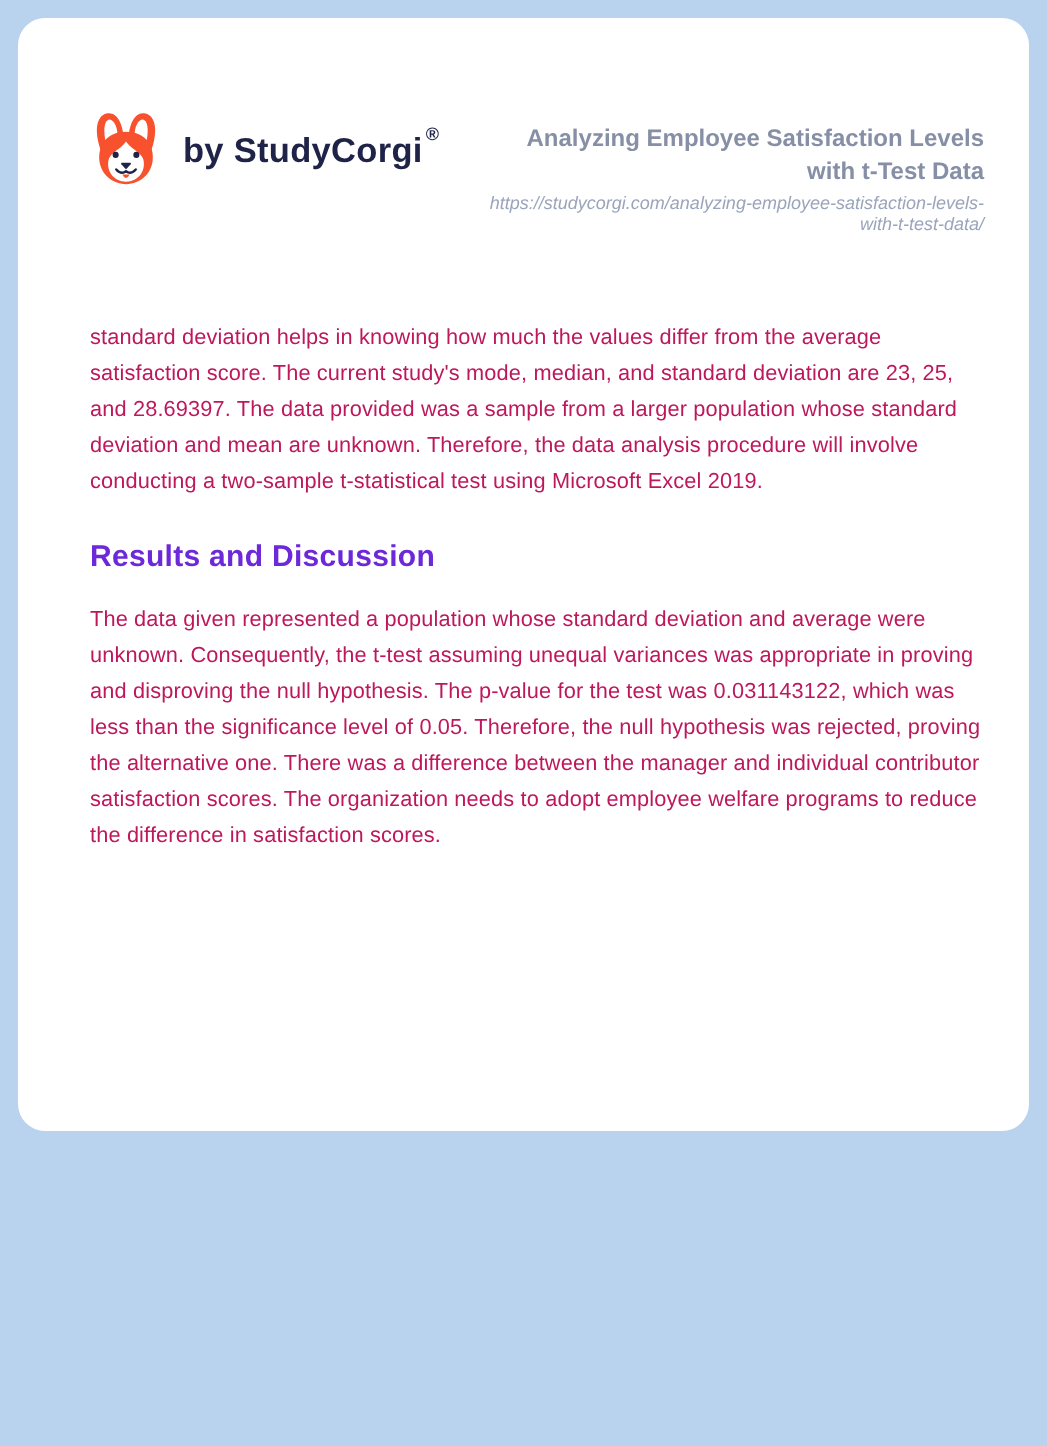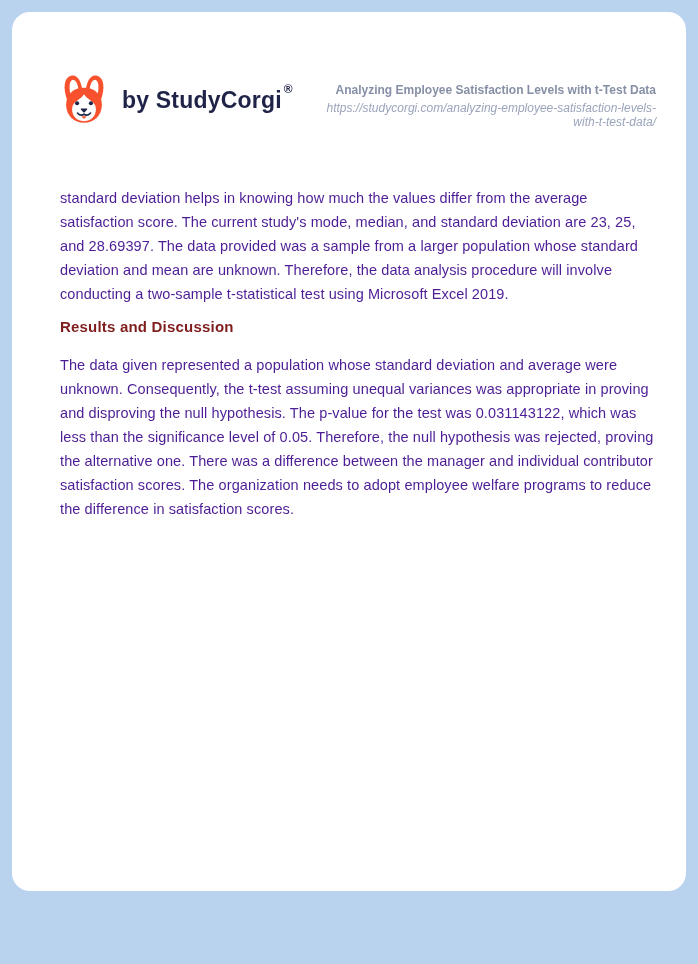--- a/index.html
+++ b/index.html
@@ -10,21 +10,21 @@
   body {
     background: #B9D3EE;
     min-height: 964px;
     position: relative;
   }
   .card {
     position: absolute;
     left: 12px;
     top: 12px;
     width: 674px;
-    height: 879px;
+    height: 742px;
     background: #ffffff;
     border-radius: 18px;
     overflow: hidden;
   }
   .header {
     display: flex;
     justify-content: space-between;
     align-items: flex-start;
     padding: 62px 30px 0 46px;
   }
@@ -50,49 +50,49 @@
     position: relative;
     top: -6px;
     margin-left: 2px;
   }
   .doc-meta {
     text-align: right;
     max-width: 330px;
     padding-top: 8px;
   }
   .doc-title {
-    font-size: 12px;
+    font-size: 16px;
     font-weight: bold;
     color: #868FA6;
     line-height: 1.35;
     margin-bottom: 4px;
   }
   .doc-url {
     font-size: 12px;
     color: #9AA4BB;
     line-height: 1.15;
     word-break: break-all;
     cursor: pointer;
     font-style: italic;
   }
   .content {
     padding: 56px 30px 0 48px;
   }
   .body-text {
     font-size: 14.5px;
-    color: #4c1d95;
+    color: #be185d;
     line-height: 24px;
     letter-spacing: 0.1px;
   }
   .section-heading {
-    font-size: 15px;
+    font-size: 20px;
     font-weight: bold;
-    color: #7f1d1d;
+    color: #6d28d9;
     letter-spacing: 0.2px;
-    margin-top: 12px;
+    margin-top: 27px;
     margin-bottom: 18px;
   }
 </style>
 </head>
 <body>
 
 <div class="card">
 
   <div class="header">
 

